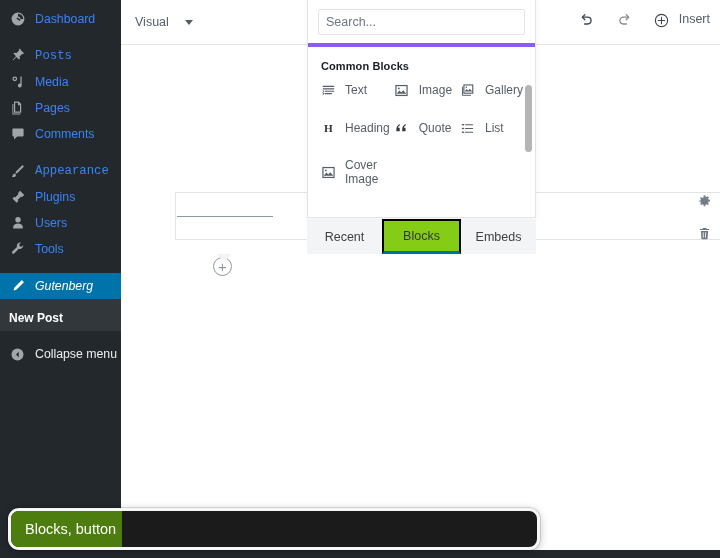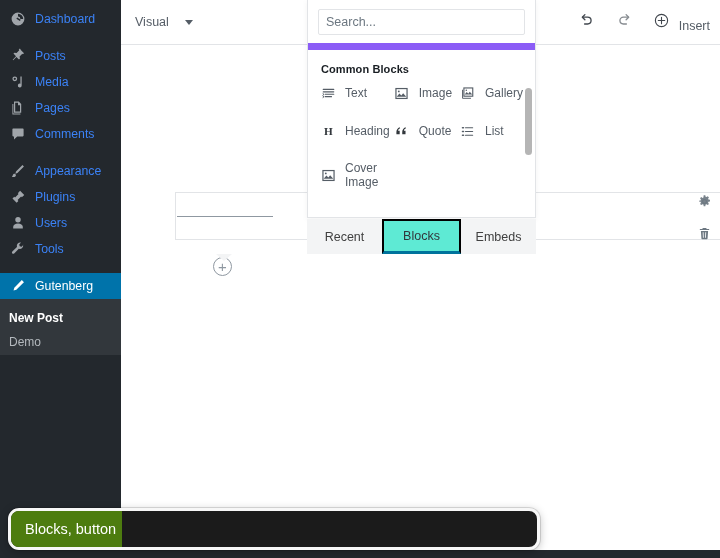--- a/index.html
+++ b/index.html
@@ -16,23 +16,23 @@
     position: absolute; left: 0; top: 0; width: 121px; height: 558px;
     background: #23282d; color: #eee;
   }
   .menu-item {
     position: relative; display: flex; align-items: center;
     height: 26px; padding-left: 9px; gap: 9px;
     font-size: 12.3px; color: #3b82f6; cursor: pointer;
     line-height: 1;
   }
   .menu-item .mlabel { white-space: nowrap; }
-  .menu-item.sep-top { margin-top: 11px; }
+  .menu-item.sep-top { margin-top: 11px; font-family: Liberation Mono, monospace; }
   .menu-item.current {
-    background: #0073aa; color: #fff; font-weight: normal;
+    background: #0073aa; color: #fff; font-weight: normal; font-style: italic;
   }
   .menu-item.current::after {
     content: ""; position: absolute; right: -8px; top: 50%;
     transform: translateY(-50%);
     border-style: solid; border-width: 8px 0 8px 8px;
     border-color: transparent transparent transparent #fff;
   }
   .micon { width: 17px; height: 17px; display: flex; align-items: center; justify-content: center; flex: 0 0 17px; }
   .micon svg { display: block; }
   .submenu { background: #32373c; padding: 7px 0 1px 0; }
@@ -60,21 +60,21 @@
     margin-left: 14px; font-size: 12.5px; color: #555d66; cursor: pointer;
   }
   .caret-down {
     width: 0; height: 0; border-left: 4px solid transparent;
     border-right: 4px solid transparent; border-top: 5px solid #555d66;
   }
   .tb-right {
     position: absolute; right: 10px; top: 0; height: 45px;
     display: flex; align-items: center; gap: 19px;
   }
-  .tb-btn { display: flex; align-items: flex-end; gap: 9px; cursor: pointer; color: #555d66; }
+  .tb-btn { display: flex; align-items: flex-start; gap: 9px; cursor: pointer; color: #555d66; }
   .tb-btn .tlabel { font-size: 12.5px; color: #555d66; }
 
   
   .blk-wrap { position: absolute; left: 54px; top: 192px; width: 567px; }
   .blk-box {
     position: relative; height: 48px; background: #fff;
     border: 1px solid #e2e4e7;
   }
   .blk-sep {
     position: absolute; left: 1px; top: 23px; width: 96px;
@@ -95,21 +95,21 @@
     font-size: 15px; line-height: 1; cursor: pointer; background: #fff;
   }
 
   
   .inserter {
     position: absolute; left: 186px; top: -1px; width: 229px; height: 219px;
     background: #fff; border: 1px solid #e2e4e7;
     box-shadow: 0 2px 6px rgba(0,0,0,.05);
     display: flex; flex-direction: column; z-index: 30;
   }
-  .ins-search-wrap { padding: 9px 10px 8px 10px; border-bottom: 7px solid #8b5cf6; }
+  .ins-search-wrap { padding: 9px 10px 8px 10px; border-bottom: 4px solid #8b5cf6; }
   .ins-search {
     width: 100%; border: 1px solid #e2e4e7; border-radius: 2px;
     font-size: 12.5px; padding: 5px 7px; color: #32373c;
     font-family: "Liberation Sans", sans-serif; outline: none;
     background: #fff;
   }
   .ins-search::placeholder { color: #6c7781; }
   .ins-body { position: relative; flex: 1; overflow: hidden; padding: 0 10px; }
   .ins-section-title {
     font-size: 11px; font-weight: bold; color: #191e23;
@@ -140,21 +140,21 @@
   .ins-tabs {
     position: absolute; left: 186px; top: 219px; width: 229px; height: 35px;
     background: #f3f4f5; display: flex; z-index: 31;
   }
   .ins-tab {
     flex: 1; display: flex; align-items: center; justify-content: center;
     font-size: 12.5px; color: #404040; cursor: pointer; background: transparent;
     border: none; font-family: "Liberation Sans", sans-serif;
   }
   .ins-tab.active {
-    background: #5eead4; color: #32373c;
+    background: #84cc16; color: #32373c;
     border: 2px solid #000; border-bottom: 3px solid #00739c;
   }
   .ins-arrow {
     position: absolute; left: 95px; top: 254px; width: 0; height: 0;
     border-left: 8px solid transparent; border-right: 8px solid transparent;
     border-top: 7px solid #f3f4f5; z-index: 31;
   }
 
   
   .sr-bar {
@@ -269,23 +269,31 @@
       <span class="micon">
         <svg width="16" height="16" viewBox="0 0 20 20" fill="#fff">
             <path d="M14.8 2.6l2.6 2.6L7.9 14.7l-3.5 1 1-3.5 9.4-9.6z"></path>
           </svg>
       </span>
       <span class="mlabel">Gutenberg</span>
     </div>
 
     <div class="submenu">
       <div class="sub-item cur">New Post</div>
-      <div class="sub-item">Demo</div>
-    </div>
-
+    </div>
+
+    <div class="collapse-row">
+      <span class="micon">
+        <svg width="15" height="15" viewBox="0 0 20 20">
+            <circle cx="10" cy="10" r="8" fill="#a0a5aa"></circle>
+            <path d="M11.6 6.4L8 10l3.6 3.6z" fill="#23282d"></path>
+          </svg>
+      </span>
+      <span class="mlabel">Collapse menu</span>
+    </div>
   </div>
 
   <div class="editor">
 
     <div class="edit-toolbar">
       <div class="mode-switch">
         <span>Visual</span>
         <span class="caret-down"></span>
       </div>
 

